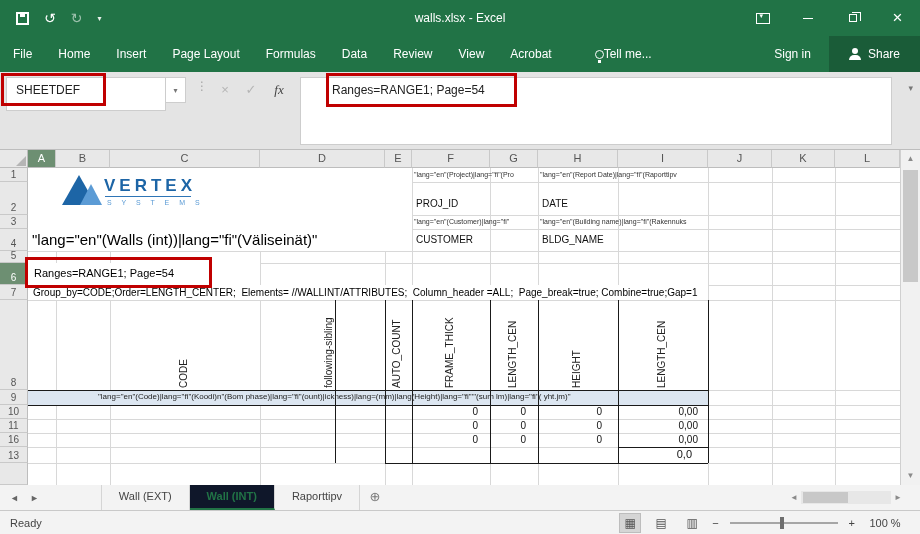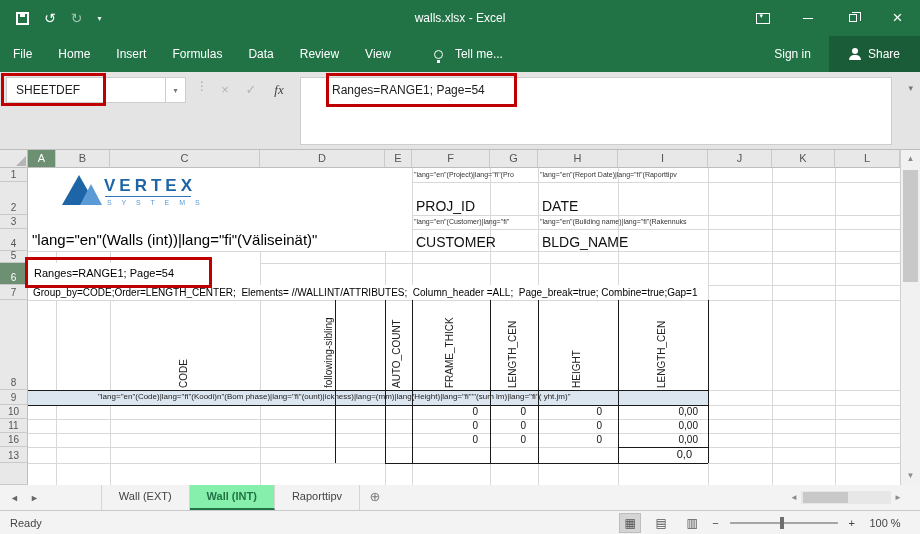--- a/index.html
+++ b/index.html
@@ -20,33 +20,33 @@
   .ropt { width:14px; height:11px; border:1px solid #fff; position:relative; }
   .ropt:after { content:"▾"; position:absolute; left:3px; top:-2px; font-size:7px; color:#fff; }
   .minbar { width:10px; height:1px; background:#fff; }
   .restore { width:8px; height:8px; border:1px solid #fff; position:relative; }
   .restore:before { content:""; position:absolute; top:-3px; left:2px; width:8px; height:8px; border-top:1px solid #fff; border-right:1px solid #fff; }
   .closex { font-size:17px; line-height:36px; }
 
   
   .ribbon { position:absolute; top:36px; left:0; width:920px; height:36px; background:#217346; color:#fff; font-size:12px; display:flex; align-items:stretch; }
   .rtab { padding:0 13px; line-height:36px; white-space:nowrap; }
-  .tellme { display:flex; align-items:center; gap:12px; padding:0 14px; margin-left:16px; }
+  .tellme { display:flex; align-items:center; gap:0; padding:0 14px; margin-left:16px; }
   .bulb { width:9px; height:9px; border:1.5px solid #fff; border-radius:50%; position:relative; }
   .bulb:after { content:""; position:absolute; left:2px; top:9px; width:3px; height:3px; background:#fff; }
   .ribbon-right { margin-left:auto; display:flex; align-items:stretch; }
   .signin { line-height:36px; padding:0 18px; }
   .share { display:flex; align-items:center; gap:7px; padding:0 20px; background:#1a5c38; }
   .person { width:12px; height:12px; position:relative; }
   .person:before { content:""; position:absolute; left:3px; top:0; width:6px; height:6px; border-radius:50%; background:#fff; }
   .person:after { content:""; position:absolute; left:0; top:7px; width:12px; height:5px; border-radius:6px 6px 0 0; background:#fff; }
 
   
   .fbar { position:absolute; top:72px; left:0; width:920px; height:78px; background:#e4e4e4; border-bottom:1px solid #bdbdbd; }
-  .namebox { position:absolute; left:6px; top:5px; width:160px; height:26px; background:#fff; border:1px solid #cdcdcd; line-height:24px; padding-left:9px; font-size:12px; }
+  .namebox { position:absolute; left:6px; top:5px; width:160px; height:34px; background:#fff; border:1px solid #cdcdcd; line-height:24px; padding-left:9px; font-size:12px; }
   .name-dd { position:absolute; left:166px; top:5px; width:20px; height:26px; background:#fff; border:1px solid #cdcdcd; border-left:none; text-align:center; line-height:25px; font-size:8px; color:#777; }
   .fdots { position:absolute; left:196px; top:7px; color:#a8a8a8; font-size:12px; }
   .fbtn { position:absolute; top:5px; width:26px; height:26px; text-align:center; line-height:26px; font-size:13px; }
   .fcancel { left:212px; color:#b5b5b5; }
   .fenter { left:238px; color:#b5b5b5; }
   .ffx { left:266px; color:#444; font-style:italic; font-family:"Liberation Serif",serif; font-size:13px; }
   .formulabox { position:absolute; left:300px; top:5px; width:592px; height:68px; background:#fff; border:1px solid #cdcdcd; font-size:12px; padding:5px 8px 0 31px; white-space:pre; }
   .collapse-caret { position:absolute; right:7px; top:11px; font-size:9px; color:#777; }
 
   
@@ -59,41 +59,41 @@
   .rh { width:28px; border-right:1px solid #bdbdbd; border-bottom:1px solid #c9c9c9; background:#e8e8e8; color:#555; font-size:10px; display:flex; align-items:flex-end; justify-content:center; padding-bottom:1px; }
 
   
   .sheet { position:absolute; top:168px; left:28px; width:872px; height:317px; background:#fff; overflow:hidden; }
   .vl { position:absolute; top:0; width:1px; height:317px; background:#d8d8d8; z-index:1; }
   .hl { position:absolute; left:0; height:1px; width:872px; background:#d8d8d8; z-index:1; }
   .patch { position:absolute; background:#fff; z-index:2; }
   .blk { position:absolute; background:#1a1a1a; z-index:3; }
   .cell { position:absolute; white-space:pre; z-index:4; }
   .t7 { font-size:7px; color:#333; }
-  .t10 { font-size:14px; color:#111; }
+  .t10 { font-size:10px; color:#111; }
   .rot { position:absolute; top:136px; height:84px; width:14px; writing-mode:vertical-rl; transform:rotate(180deg); font-size:10px; color:#222; z-index:4; white-space:nowrap; }
   .num { position:absolute; font-size:10px; text-align:right; z-index:4; color:#111; }
   .logo-tri { position:absolute; left:34px; top:7px; width:0; height:0; border-left:17px solid transparent; border-right:17px solid transparent; border-bottom:30px solid #1d65a6; z-index:4; }
   .logo-tri2 { position:absolute; left:52px; top:16px; width:0; height:0; border-left:11px solid transparent; border-right:11px solid transparent; border-bottom:21px solid #5b9bd5; z-index:4; }
   .logo-name { position:absolute; left:76px; top:8px; color:#1d65a6; font-size:17px; font-weight:bold; letter-spacing:4px; z-index:4; }
   .logo-rule { position:absolute; left:77px; top:28px; width:86px; height:1px; background:#2e75b6; z-index:4; }
   .logo-sub { position:absolute; left:79px; top:31px; color:#5b9bd5; font-size:7px; letter-spacing:4px; z-index:4; }
 
   
   .vscroll { position:absolute; top:150px; right:0; width:20px; height:335px; background:#f1f1f1; border-left:1px solid #d0d0d0; }
   .varrow { position:absolute; left:0; width:19px; height:18px; text-align:center; font-size:8px; color:#8a8a8a; line-height:18px; }
   .vthumb { position:absolute; left:2px; top:20px; width:15px; height:112px; background:#c8c8c8; }
 
   
   .tabbar { position:absolute; top:485px; left:0; width:920px; height:25px; background:#f3f3f3; display:flex; align-items:stretch; }
   .tabnav { display:flex; align-items:center; gap:11px; padding:0 10px 0 10px; color:#666; font-size:9px; }
   .stabs { display:flex; align-items:stretch; margin-left:52px; }
   .stab { padding:0 17px; line-height:23px; font-size:11px; color:#444; border-right:1px solid #d5d5d5; }
   .stab:first-child { border-left:1px solid #d5d5d5; }
-  .stab.active { background:#86efac; color:#217346; font-weight:bold; border-bottom:2px solid #217346; }
+  .stab.active { background:#0f172a; color:#217346; font-weight:bold; border-bottom:2px solid #217346; }
   .addtab { width:30px; text-align:center; line-height:24px; font-size:13px; color:#777; }
   .hscroll { position:absolute; right:5px; top:3px; width:125px; height:19px; display:flex; align-items:center; gap:3px; color:#8a8a8a; font-size:8px; }
   .htrack { width:90px; height:13px; background:#e7e7e7; position:relative; }
   .hthumb { position:absolute; left:2px; top:1px; width:45px; height:11px; background:#c8c8c8; }
 
   
   .statusbar { position:absolute; top:510px; left:0; width:920px; height:24px; background:#f3f3f3; border-top:1px solid #c9c9c9; display:flex; align-items:center; color:#444; }
   .ready { padding-left:10px; font-size:11px; }
   .sb-right { margin-left:auto; display:flex; align-items:center; gap:9px; padding-right:14px; }
   .viewbtn { width:22px; height:20px; display:flex; align-items:center; justify-content:center; font-size:12px; color:#555; }
@@ -127,24 +127,26 @@
         <span class="restore"></span>
       </div>
     <div class="wbtn closex">×</div>
   </div>
 </div>
 
 <div class="ribbon">
   <div class="rtab">File</div>
   <div class="rtab">Home</div>
   <div class="rtab">Insert</div>
+  <div class="rtab">Page Layout</div>
   <div class="rtab">Formulas</div>
   <div class="rtab">Data</div>
   <div class="rtab">Review</div>
   <div class="rtab">View</div>
+  <div class="rtab">Acrobat</div>
   <div class="tellme">
     <span class="bulb"></span>
     <span>Tell me...</span>
   </div>
   <div class="ribbon-right">
     <div class="signin">Sign in</div>
     <div class="share">
       <span class="person"></span>
       <span>Share</span>
     </div>

